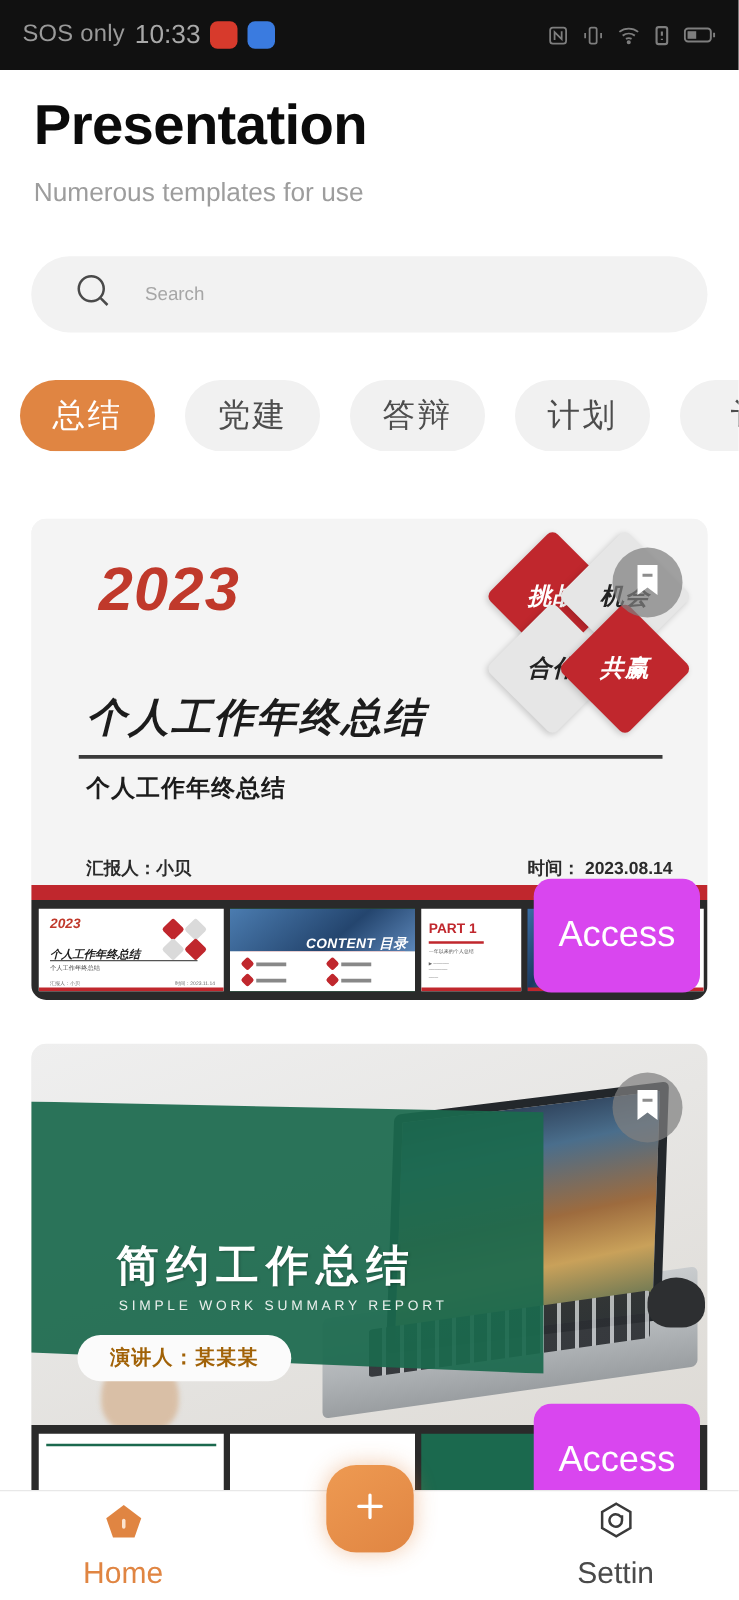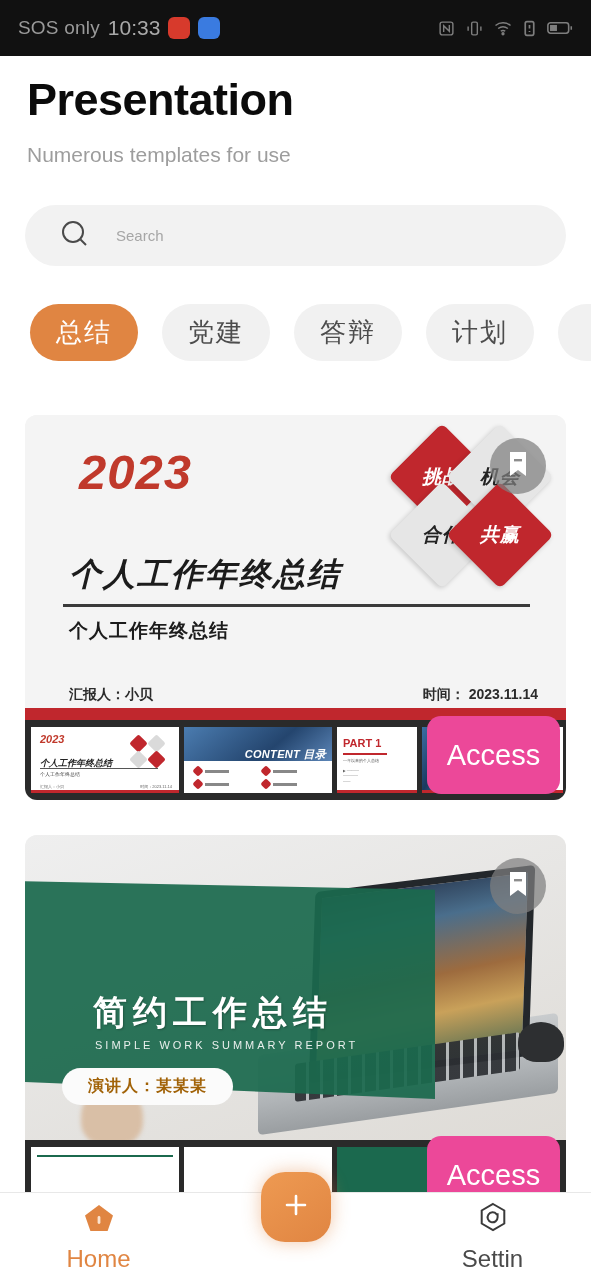--- a/index.html
+++ b/index.html
@@ -40,21 +40,21 @@
   .searchbar {
     position:absolute; left:25px; top:205px;
     width:541px; height:61px; border-radius:31px; background:#f2f2f2;
     display:flex; align-items:center; padding-left:34px; gap:25px;
   }
   .search-ph { font-size:15px; color:#a6a6a6; }
 
   
   .chips {
     position:absolute; left:0; top:303px; width:591px; height:58px;
-    display:flex; align-items:center; gap:24px; padding-left:30px;
+    display:flex; align-items:center; gap:24px; padding-left:16px;
     overflow:hidden;
   }
   .chip {
     flex:0 0 auto; height:57px; min-width:108px; padding:0 26px;
     border-radius:29px; background:#f1f1f1; color:#4d4d4d;
     display:flex; align-items:center; justify-content:center;
     font-size:26px; letter-spacing:2px;
   }
   .chip.active { background:#e08542; color:#ffffff; }
 
@@ -192,22 +192,22 @@
 
   
   .bookmark {
     position:absolute; width:56px; height:56px; border-radius:50%;
     background:rgba(128,128,128,.72);
     display:flex; align-items:center; justify-content:center;
   }
 
   
   .access {
-    position:absolute; width:133px; height:78px; border-radius:14px;
-    background:#ec4899; color:#fff;
+    position:absolute; width:133px; height:91px; border-radius:14px;
+    background:#d946ef; color:#fff;
     display:flex; align-items:center; justify-content:center;
     font-size:29px;
     margin-left:16px;
   }
 
   
   .navbar {
     position:absolute; left:0; bottom:0; width:591px; height:88px;
     background:#fff; border-top:1px solid #e8e8e8;
     display:flex; align-items:center;
@@ -298,21 +298,21 @@
   </div>
 
   <div class="cardwrap" style="top:415px;">
     <div class="card">
       <div class="slide1">
         <div class="s1-year">2023</div>
         <div class="s1-title">个人工作年终总结</div>
         <div class="s1-rule"></div>
         <div class="s1-sub">个人工作年终总结</div>
         <div class="s1-foot-l">汇报人：小贝</div>
-        <div class="s1-foot-r">时间： 2023.11.14</div>
+        <div class="s1-foot-r">时间： 2023.08.14</div>
 
         <div class="diamonds">
           <div class="dia red d1">
             <span>挑战</span>
           </div>
           <div class="dia gray d2">
             <span>机会</span>
           </div>
           <div class="dia gray d3">
             <span>合作</span>

